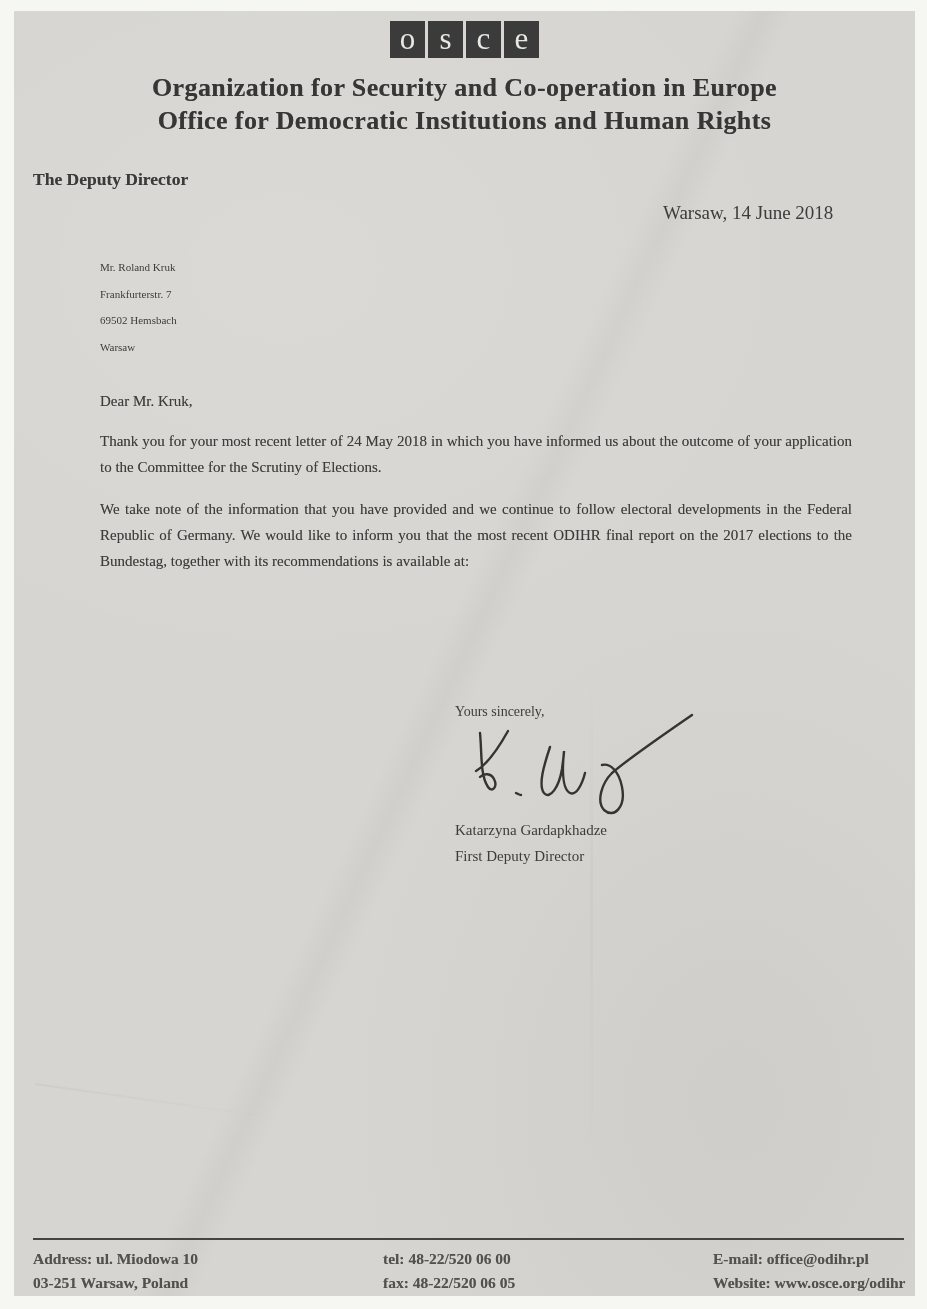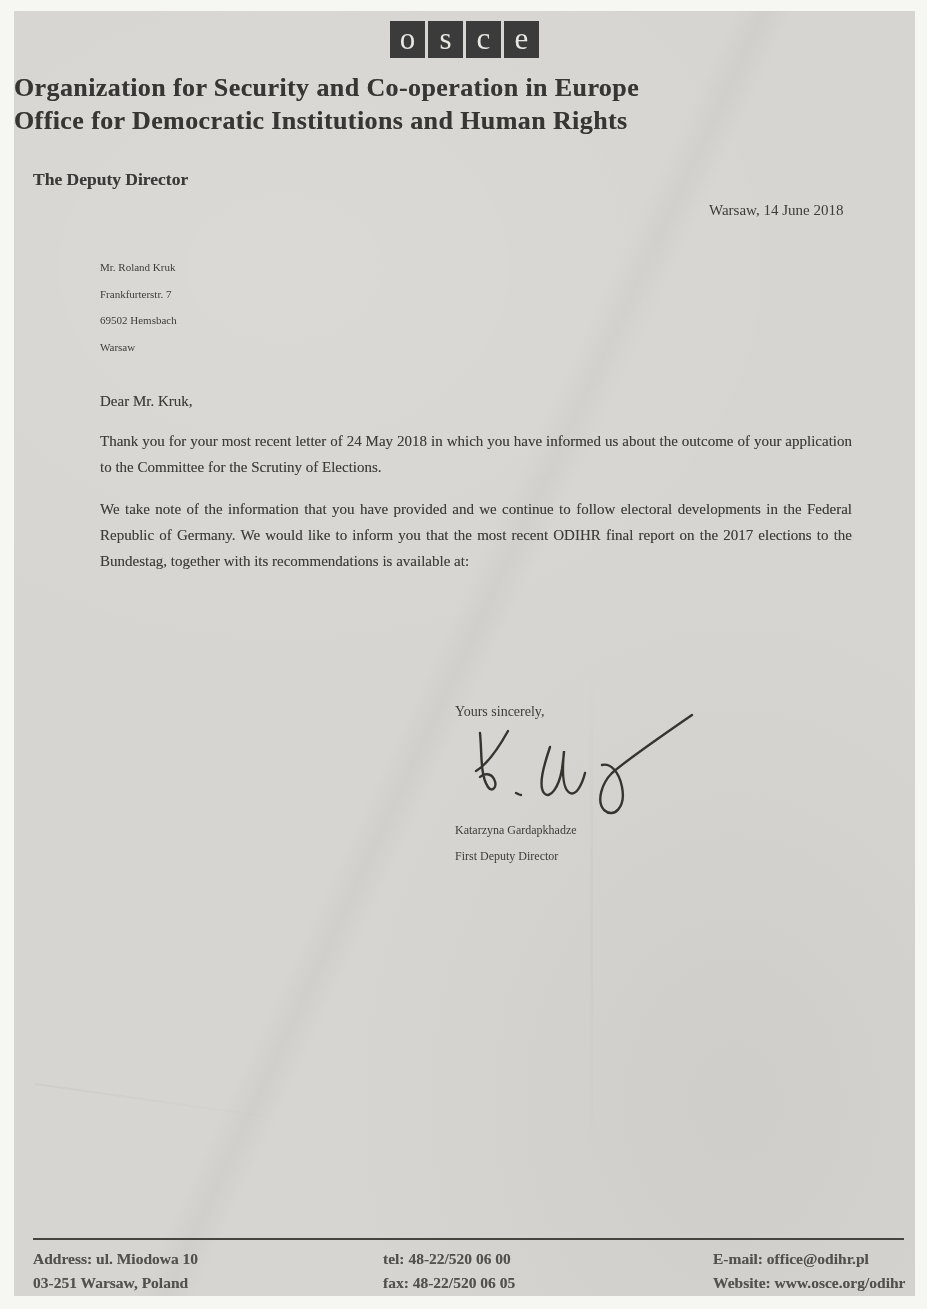--- a/index.html
+++ b/index.html
@@ -40,47 +40,47 @@
   }
   .logo-sq {
     width: 35px; height: 37px; background: #3b3b3b;
     color: #e8e8e4; display: flex; align-items: center; justify-content: center;
     font-family: "Liberation Serif", serif; font-size: 31px; line-height: 1;
     padding-bottom: 3px;
   }
 
   .org-header {
     position: absolute; top: 60px; left: 0; width: 100%;
-    text-align: left; font-weight: bold; font-size: 26px; line-height: 33px;
+    text-align: center; font-weight: bold; font-size: 26px; line-height: 33px;
     color: #373634; letter-spacing: 0.4px;
     text-shadow: 0 0 0.6px rgba(55,54,52,0.55);
   }
 
   .sender-title {
     position: absolute; left: 19px; top: 158px;
     font-weight: bold; font-size: 17.5px; color: #3b3a38;
     text-shadow: 0 0 0.5px rgba(59,58,56,0.5);
   }
-  .dateline { position: absolute; left: 649px; top: 191px; font-size: 15px; margin-left: 46px; }
+  .dateline { position: absolute; left: 649px; top: 191px; font-size: 19px; }
 
   .recipient { position: absolute; left: 86px; top: 243px; font-size: 11px; line-height: 26.5px; }
 
   .letter-body {
     position: absolute; left: 86px; top: 377px; width: 752px;
     font-size: 15px; line-height: 26px;
     text-shadow: 0 0 0.5px rgba(61,60,58,0.45);
   }
   .letter-body p.justified { text-align: justify; }
   .letter-body .para1 { margin-top: 14px; }
   .letter-body .para2 { margin-top: 16px; }
   .doc-link { color: #3d3c3a; text-decoration: underline; }
 
   .closing-block { position: absolute; left: 441px; top: 693px; font-size: 14px; }
   .signature-svg { position: absolute; left: 450px; top: 702px; }
-  .signer { position: absolute; left: 441px; top: 806px; font-size: 12px; line-height: 26px; }
+  .signer { position: absolute; left: 441px; top: 806px; font-size: 15px; line-height: 26px; }
 
   .footer-rule {
     position: absolute; left: 19px; top: 1227px; width: 871px; height: 2px;
     background: #45443f;
   }
   .footer {
     position: absolute; left: 0; top: 1236px; width: 901px;
     font-size: 15.5px; line-height: 24px; color: #52514c;
     text-shadow: 0 0 0.4px rgba(82,81,76,0.4);
   }

